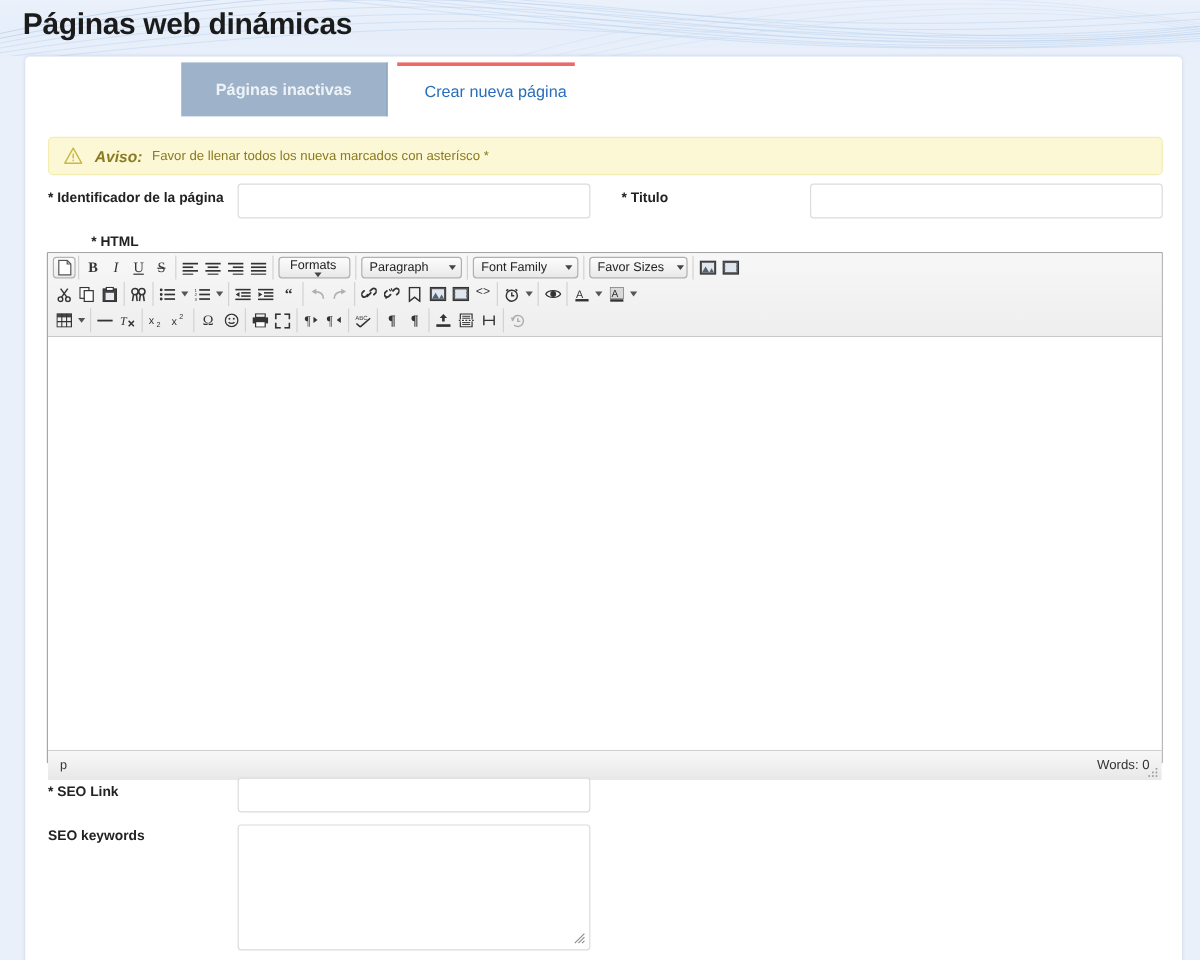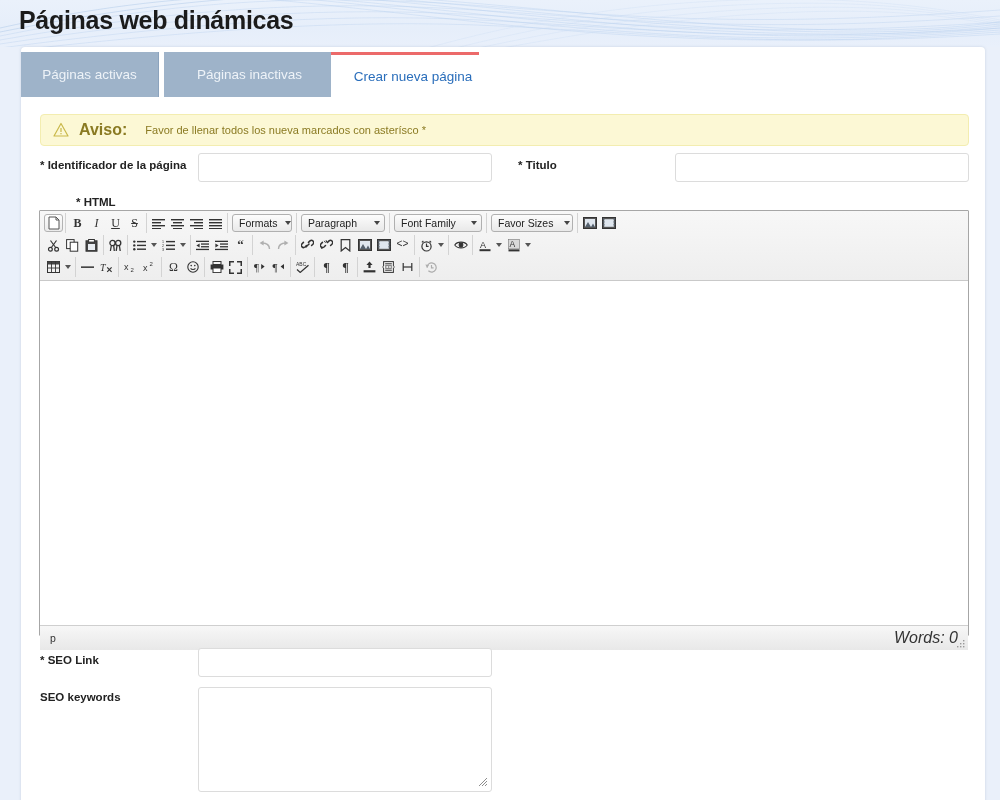--- a/index.html
+++ b/index.html
@@ -70,38 +70,38 @@
     background: #9eb3c9;
     color: #eef3f8;
     border-right: 1px solid #8ba3bd;
   }
   .tab.active {
     background: #ffffff;
     color: #2a6ebb;
     border-top: 3px solid #ec6a6a;
   }
   #tab-0 { left: 0px;   width: 138px; }
-  #tab-1 { left: 143px; width: 172px; }
+  #tab-1 { left: 130px; width: 172px; font-weight: bold; }
   #tab-2 { left: 310px; width: 148px; padding-left: 16px; }
 
   
   #alert-bar {
     position: absolute;
     left: 19px; top: 67px;
     width: 929px; height: 32px;
     background: #fcf8d5;
     border: 1px solid #f3edb0;
     border-radius: 4px;
     display: flex;
     align-items: center;
     padding-left: 12px;
     font-size: 11.5px;
   }
   #alert-icon { width: 16px; height: 16px; margin-right: 10px; flex: 0 0 auto; }
-  #alert-title { font-weight: bold; color: #8a7a22; font-size: 16px; margin-right: 18px; }
+  #alert-title { font-weight: bold; color: #8a7a22; font-size: 13px; margin-right: 8px; font-style: italic; }
   #alert-text { color: #8a7a22; font-size: 11px; }
 
   
   .field-label {
     position: absolute;
     font-size: 11.5px;
     font-weight: bold;
     color: #222;
     white-space: nowrap;
   }
@@ -211,21 +211,21 @@
     background: linear-gradient(180deg,#f7f7f7,#e8e8e8);
     display: flex;
     align-items: center;
     justify-content: space-between;
     padding: 0 6px 0 10px;
     font-size: 10.5px;
     color: #333;
     position: relative;
   }
   #status-path { font-size: 10.5px; color: #333; }
-  #status-words { font-size: 16px; color: #333; margin-right: 4px; font-style: italic; }
+  #status-words { font-size: 11px; color: #333; margin-right: 4px; }
   #resize-grip {
     position: absolute;
     right: 2px; bottom: 1px;
     width: 10px; height: 10px;
   }
 
   
   #lbl-seo-link   { left: 19px; top: 607px; }
   #inp-seo-link   { left: 177px; top: 601px; width: 294px; height: 29px; }
   #lbl-seo-kw     { left: 19px; top: 644px; }
@@ -284,23 +284,20 @@
       <path d="M0,40 C100,20 190,8 280,4"></path>
     </g>
   </svg>
   <div id="page-title">Páginas web dinámicas</div>
 </div>
 
 <div id="page-body">
   <div id="content-panel">
 
     <div id="tab-strip">
-      <div class="tab inactive" id="tab-0">
-        <span>Páginas activas</span>
-      </div>
       <div class="tab inactive" id="tab-1">
         <span>Páginas inactivas</span>
       </div>
       <div class="tab active" id="tab-2">
         <span>Crear nueva página</span>
       </div>
     </div>
 
     <div id="alert-bar">
       <svg id="alert-icon" viewBox="0 0 16 16">
@@ -383,21 +380,21 @@
                 <rect x="0" y="1" width="13" height="1.4"></rect>
                     <rect x="0" y="4" width="13" height="1.4"></rect>
                 <rect x="0" y="7" width="13" height="1.4"></rect>
                     <rect x="0" y="10" width="13" height="1.4"></rect>
                   </g>
                 </svg>
               </div>
           </div>
 
           <div class="tb-group">
-            <div class="tb-select" style="width:60px;">
+            <div class="tb-select" style="width:60px;flex-direction:column;">
               <span class="lbl">Formats</span>
               <span class="car"></span>
             </div>
           </div>
           <div class="tb-group">
             <div class="tb-select" style="width:84px;">
               <span class="lbl">Paragraph</span>
               <span class="sp"></span>
               <span class="car"></span>
             </div>

